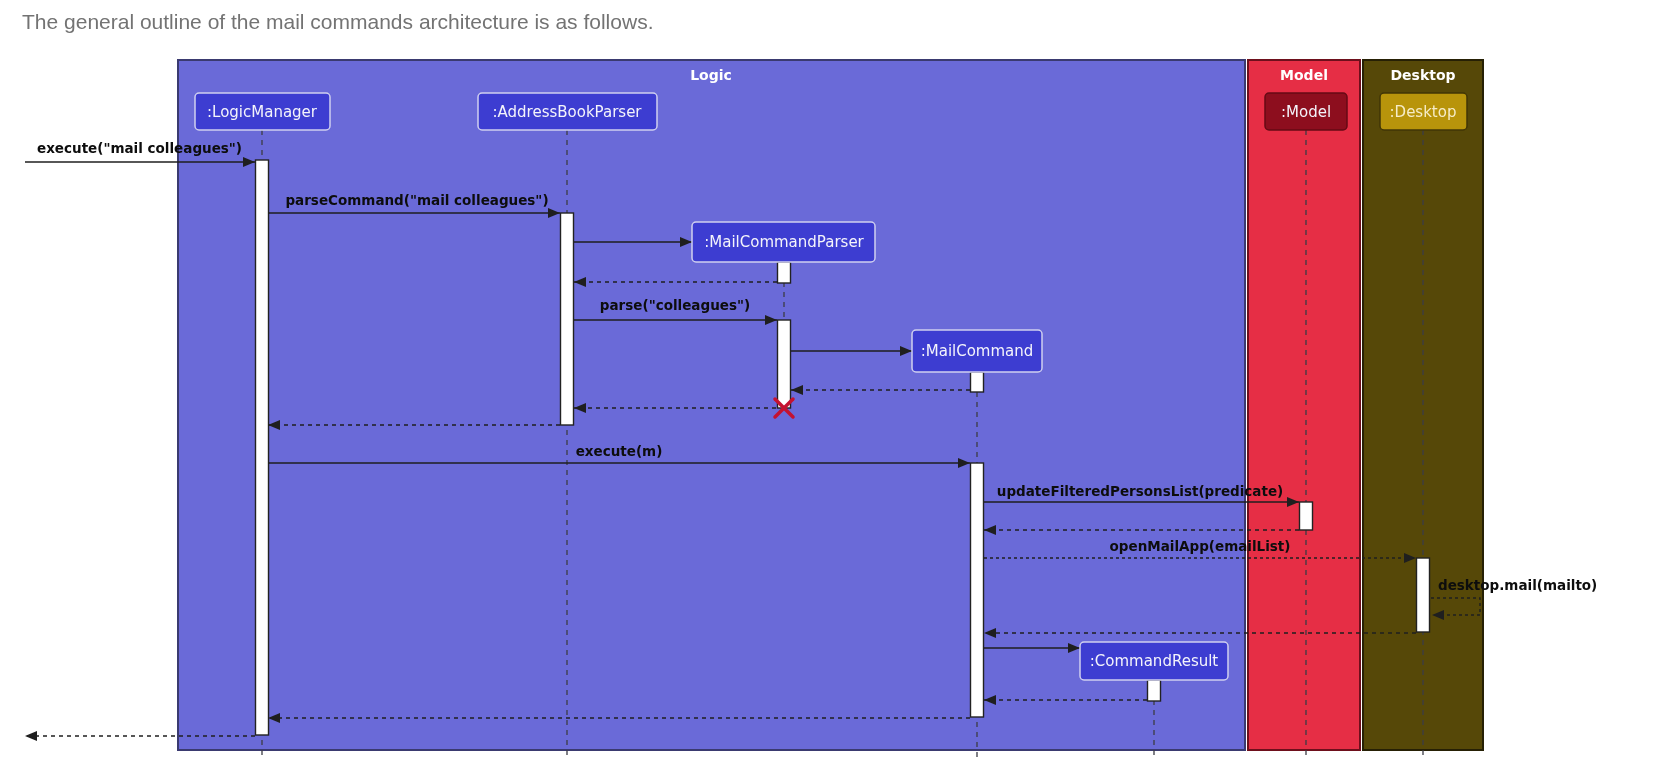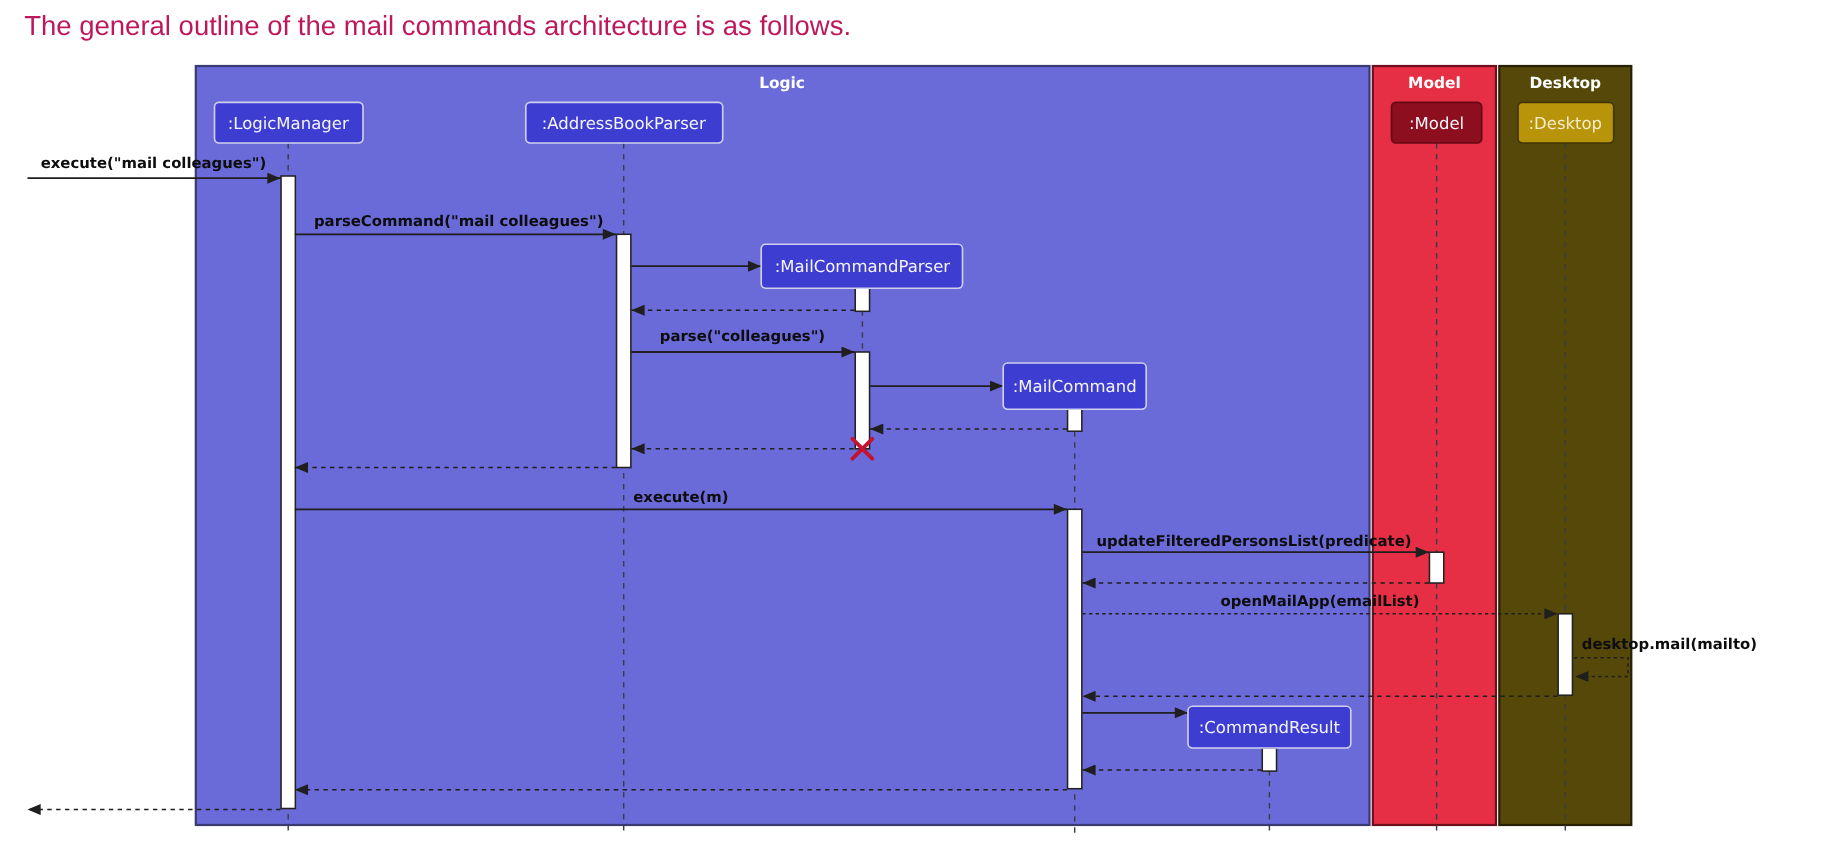--- a/index.html
+++ b/index.html
@@ -2,21 +2,21 @@
 <html><head>
 <meta charset="utf-8">
 <style>
   html,body { margin:0; padding:0; background:#ffffff; }
   .canvas {
     position:relative; width:1670px; height:779px; background:#ffffff;
     font-family:"Liberation Sans", sans-serif; overflow:hidden;
   }
   .page-title {
     position:absolute; left:22px; top:10px;
-    font-size:25px; color:#be185d; letter-spacing:0px;
+    font-size:21px; color:#737373; letter-spacing:0px;
     font-family:"Liberation Sans", sans-serif;
   }
   svg text { font-family:"DejaVu Sans", sans-serif; }
   .frame-label { font-size:14px; font-weight:bold; fill:#ffffff; }
   .participant-label { font-size:15px; fill:#f4f4fb; }
   .participant-label-gold { font-size:15px; fill:#f6ecc8; }
   .msg-label { font-size:13.5px; font-weight:bold; fill:#0d0d0d; }
   .lifeline { stroke:#3c3c46; stroke-width:1.3; stroke-dasharray:5,5; fill:none; }
   .activation { stroke:#222; stroke-width:1.4; }
   .solid-msg { stroke:#1f1f1f; stroke-width:1.6; fill:none; }

